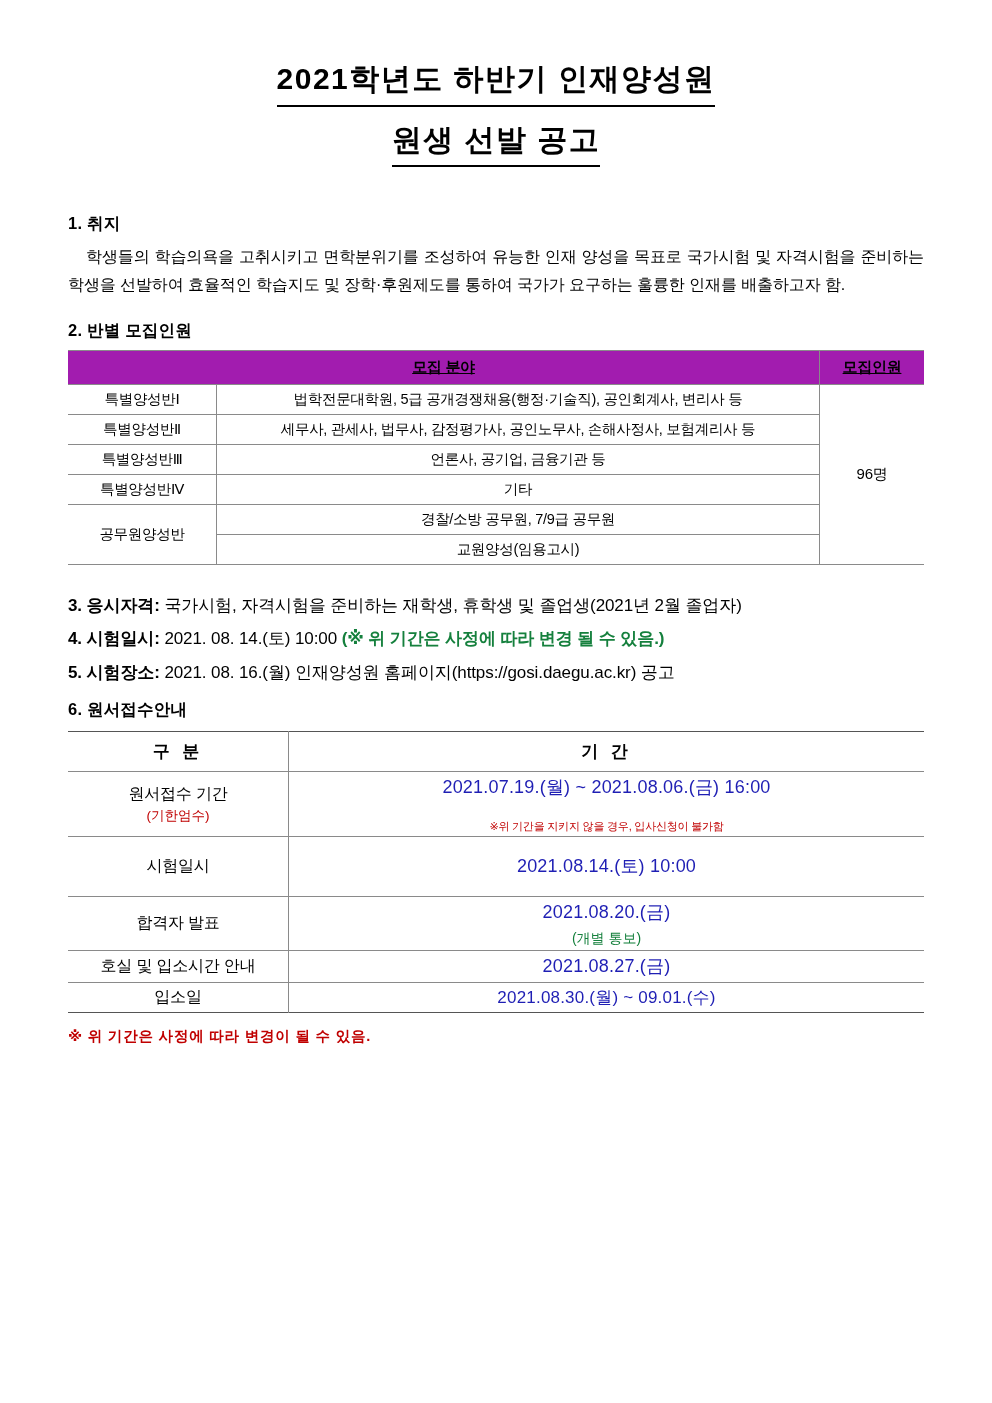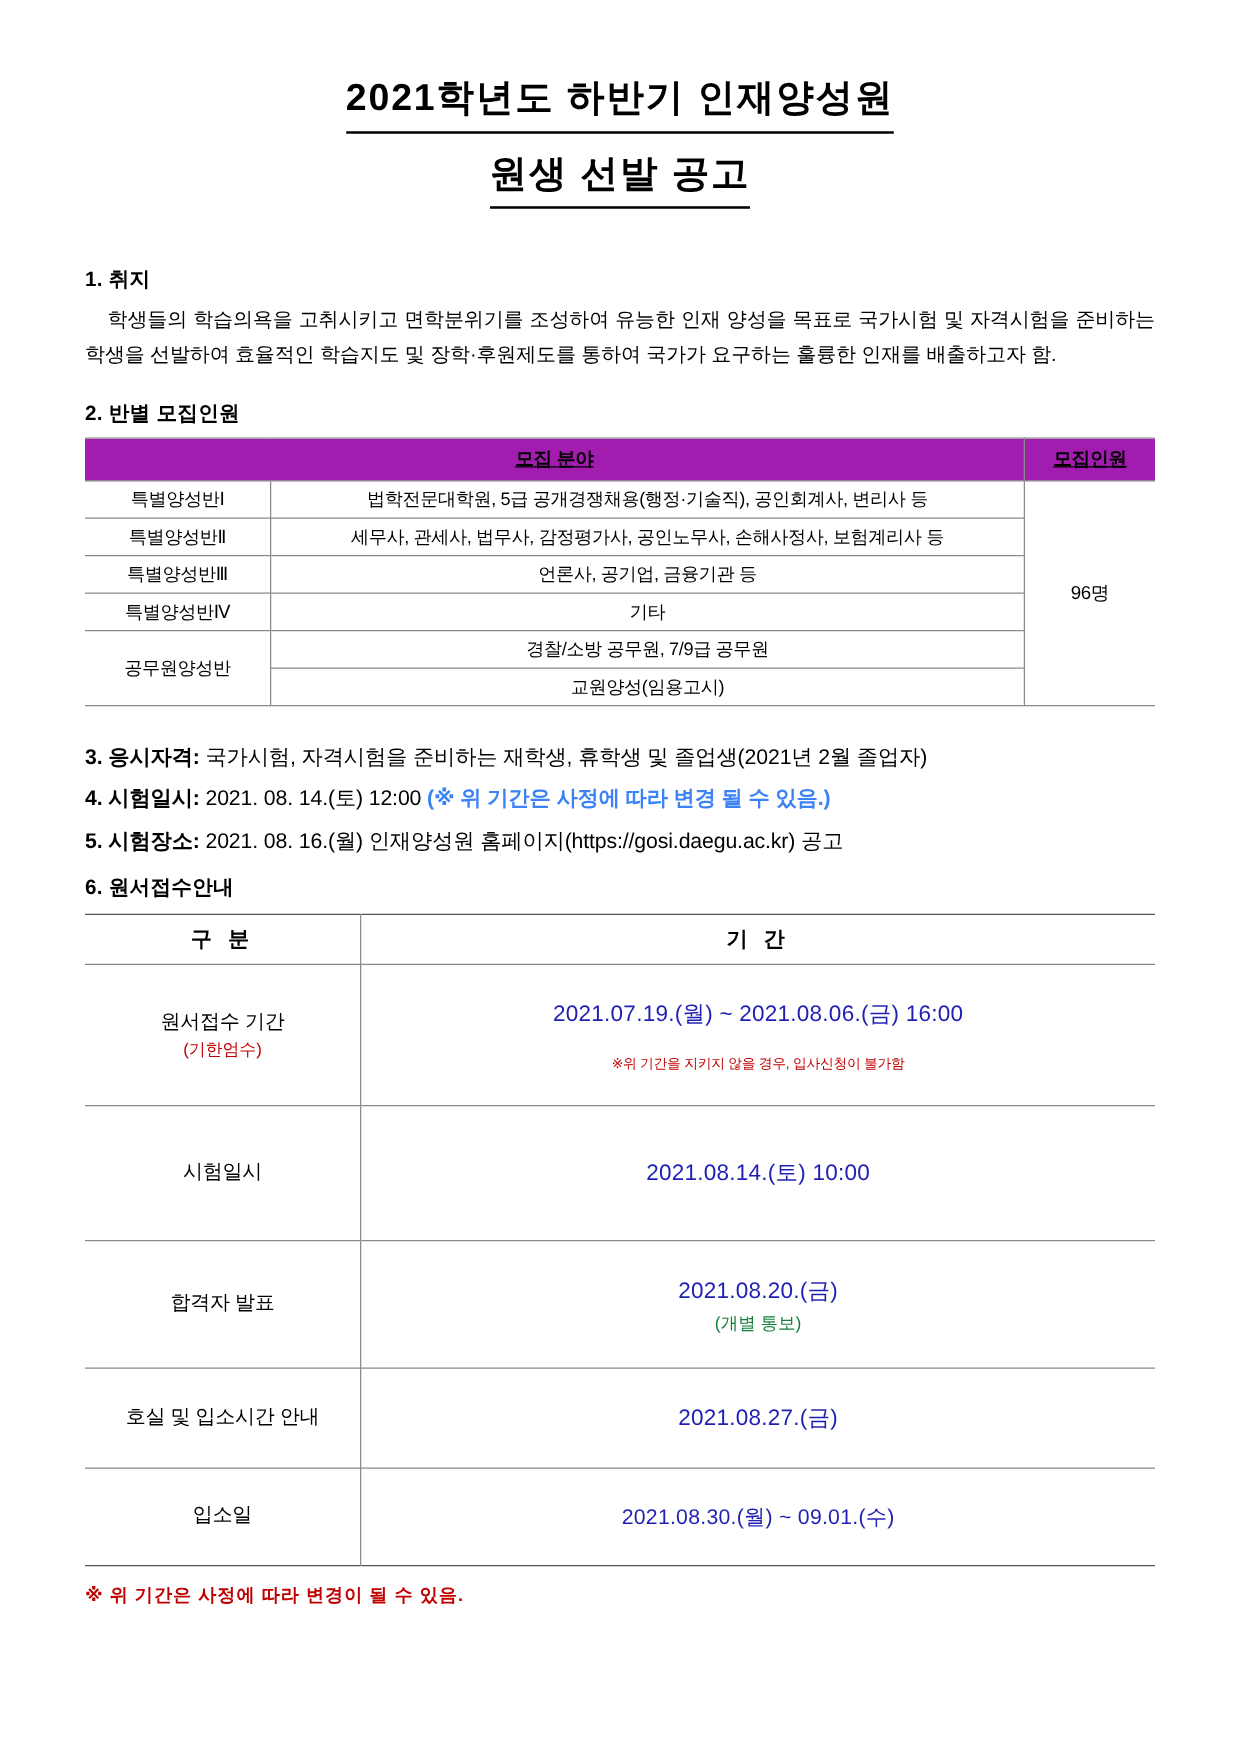--- a/index.html
+++ b/index.html
@@ -59,21 +59,21 @@
 
   .line-item {
     font-size: 17px;
     line-height: 1.95;
     letter-spacing: -0.1px;
   }
   .line-item .lbl {
     font-weight: bold;
   }
   .red-bold {
-    color: #3b82f6;
+    color: #15803d;
     font-weight: bold;
   }
 
   
   table {
     border-collapse: collapse;
     width: 100%;
   }
   .tbl1 {
     margin: 6px 0 24px 0;
@@ -117,21 +117,21 @@
     letter-spacing: 4px;
     padding: 8px 4px;
     border: 1px solid #8a8a8a;
     border-top: none;
     text-align: center;
   }
   .tbl2 td {
     border: 1px solid #8a8a8a;
     text-align: center;
     vertical-align: middle;
-    padding: 26px 6px;
+    padding: 2px 6px;
   }
   .tbl2 tr > *:first-child { border-left: none; }
   .tbl2 tr > *:last-child { border-right: none; }
   .tbl2 tr:last-child td { border-bottom: none; }
   .tbl2 .col-label { width: 208px; }
   .tbl2 .lab {
     font-size: 16px;
     line-height: 1.5;
     letter-spacing: -0.2px;
   }
@@ -219,21 +219,21 @@
       </tr>
     </tbody>
   </table>
 
   <div class="line-item">
     <span class="lbl">3. 응시자격:</span>
     <span>국가시험, 자격시험을 준비하는 재학생, 휴학생 및 졸업생(2021년 2월 졸업자)</span>
   </div>
   <div class="line-item">
     <span class="lbl">4. 시험일시:</span>
-    <span>2021. 08. 14.(토) 12:00</span>
+    <span>2021. 08. 14.(토) 10:00</span>
     <span class="red-bold">(※ 위 기간은 사정에 따라 변경 될 수 있음.)</span>
   </div>
   <div class="line-item" style="margin-bottom:6px;">
     <span class="lbl">5. 시험장소:</span>
     <span>2021. 08. 16.(월) 인재양성원 홈페이지(https://gosi.daegu.ac.kr) 공고</span>
   </div>
 
   <div class="sec-head" style="margin-top:10px;">6. 원서접수안내</div>
   <table class="tbl2">
     <tbody>

